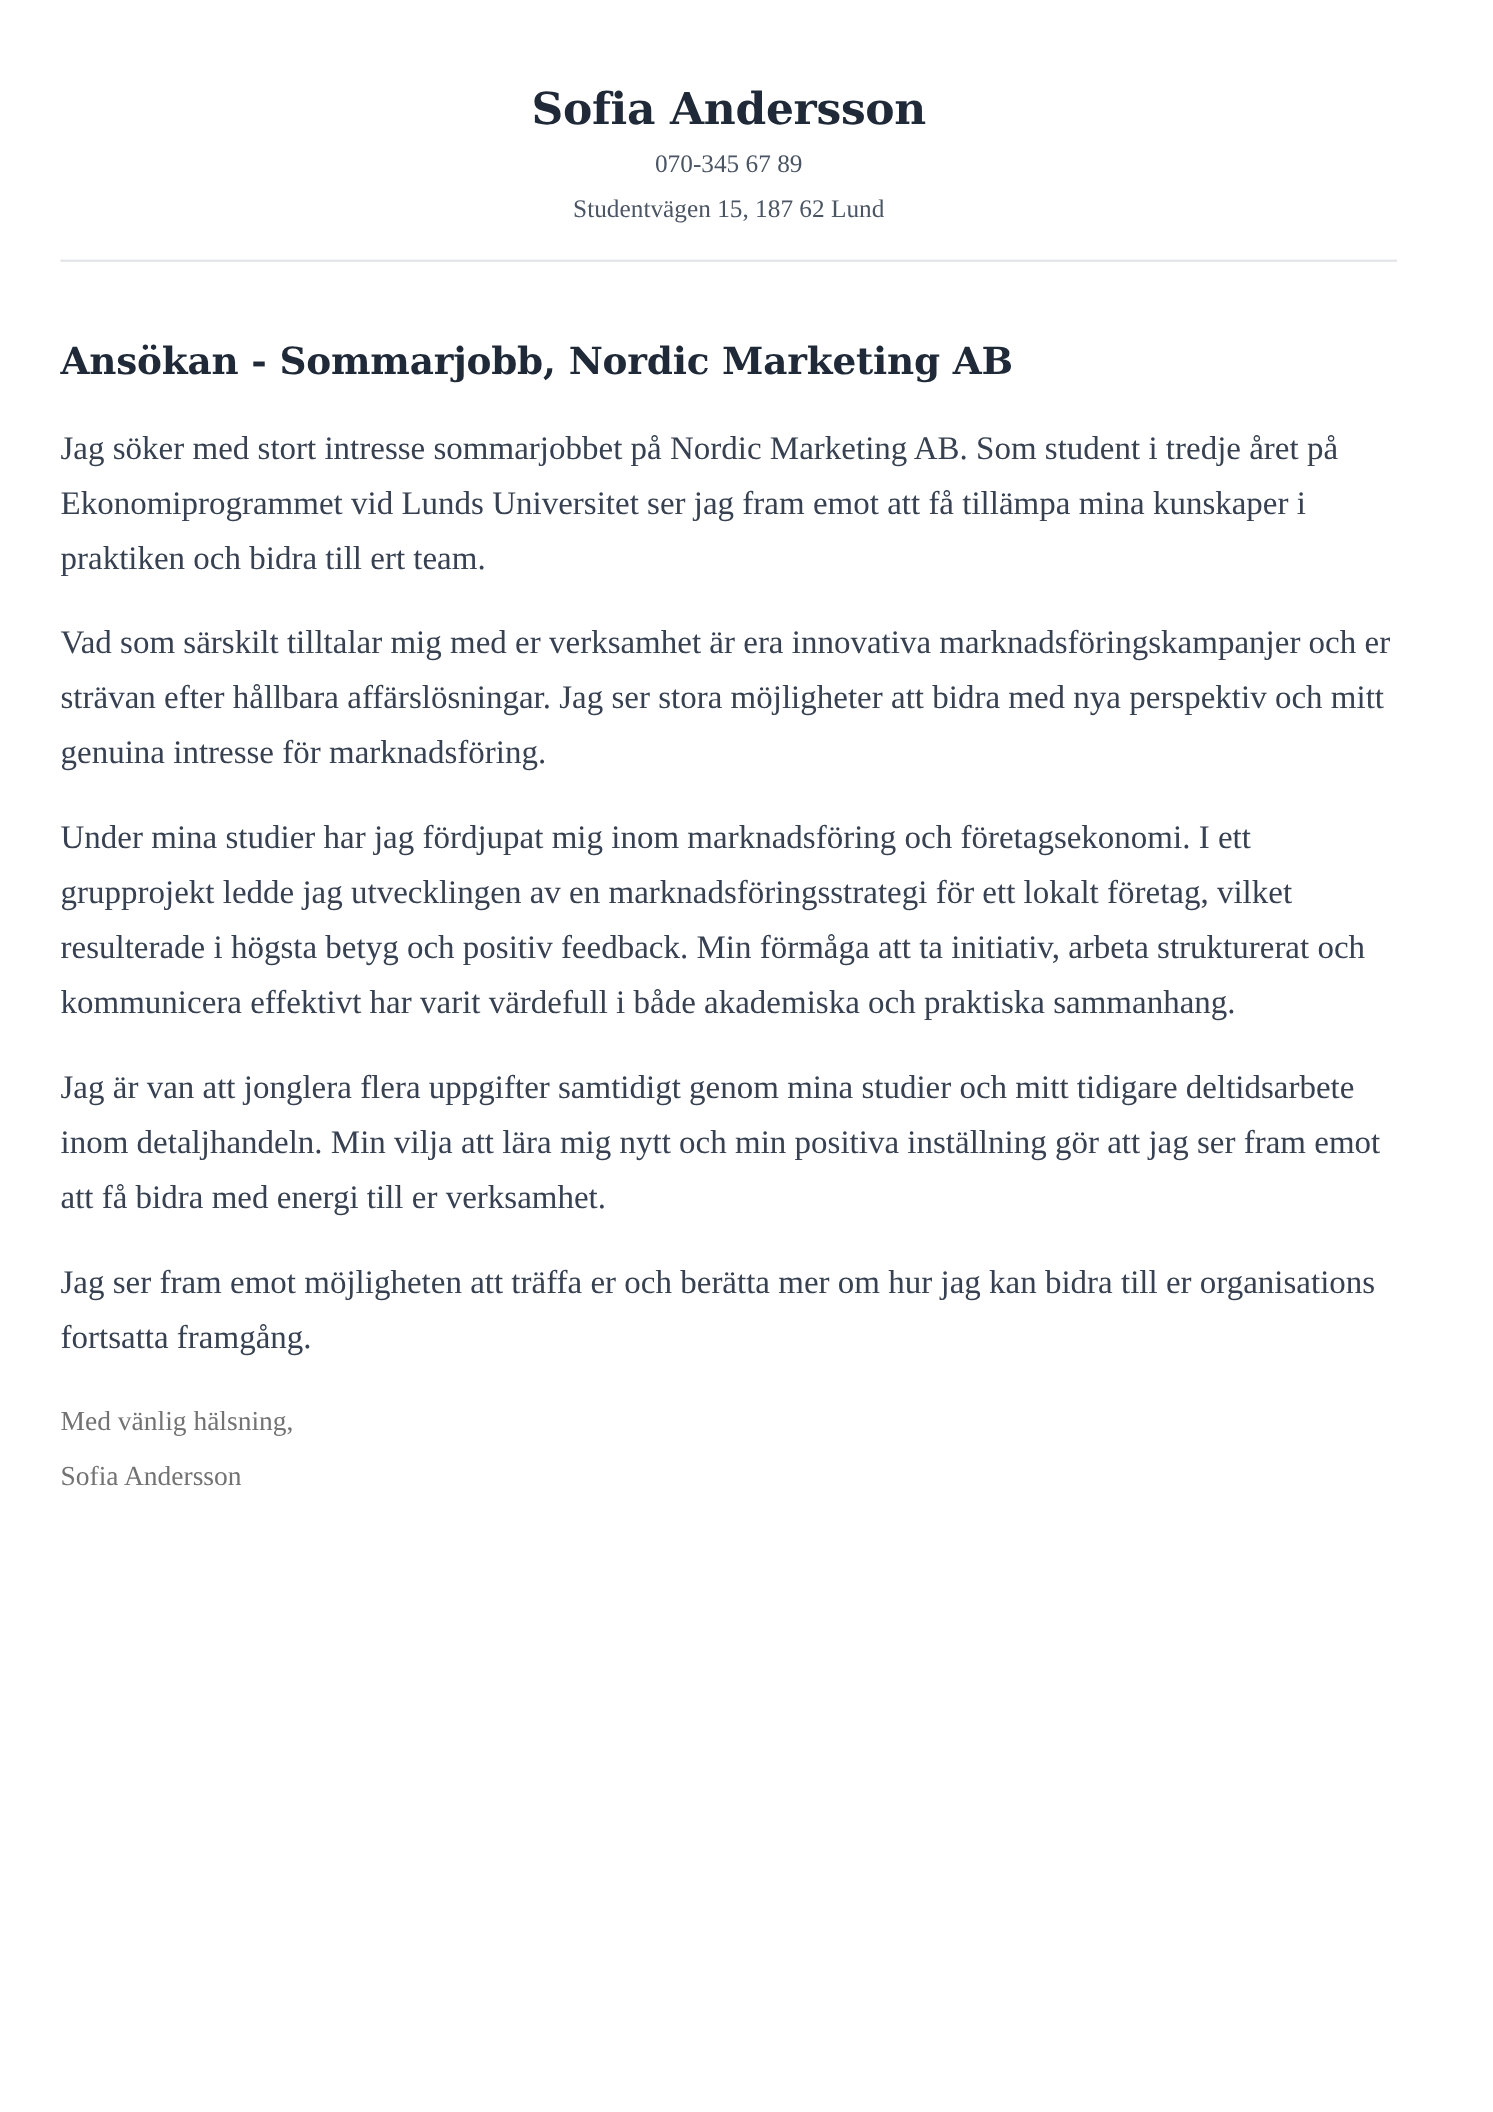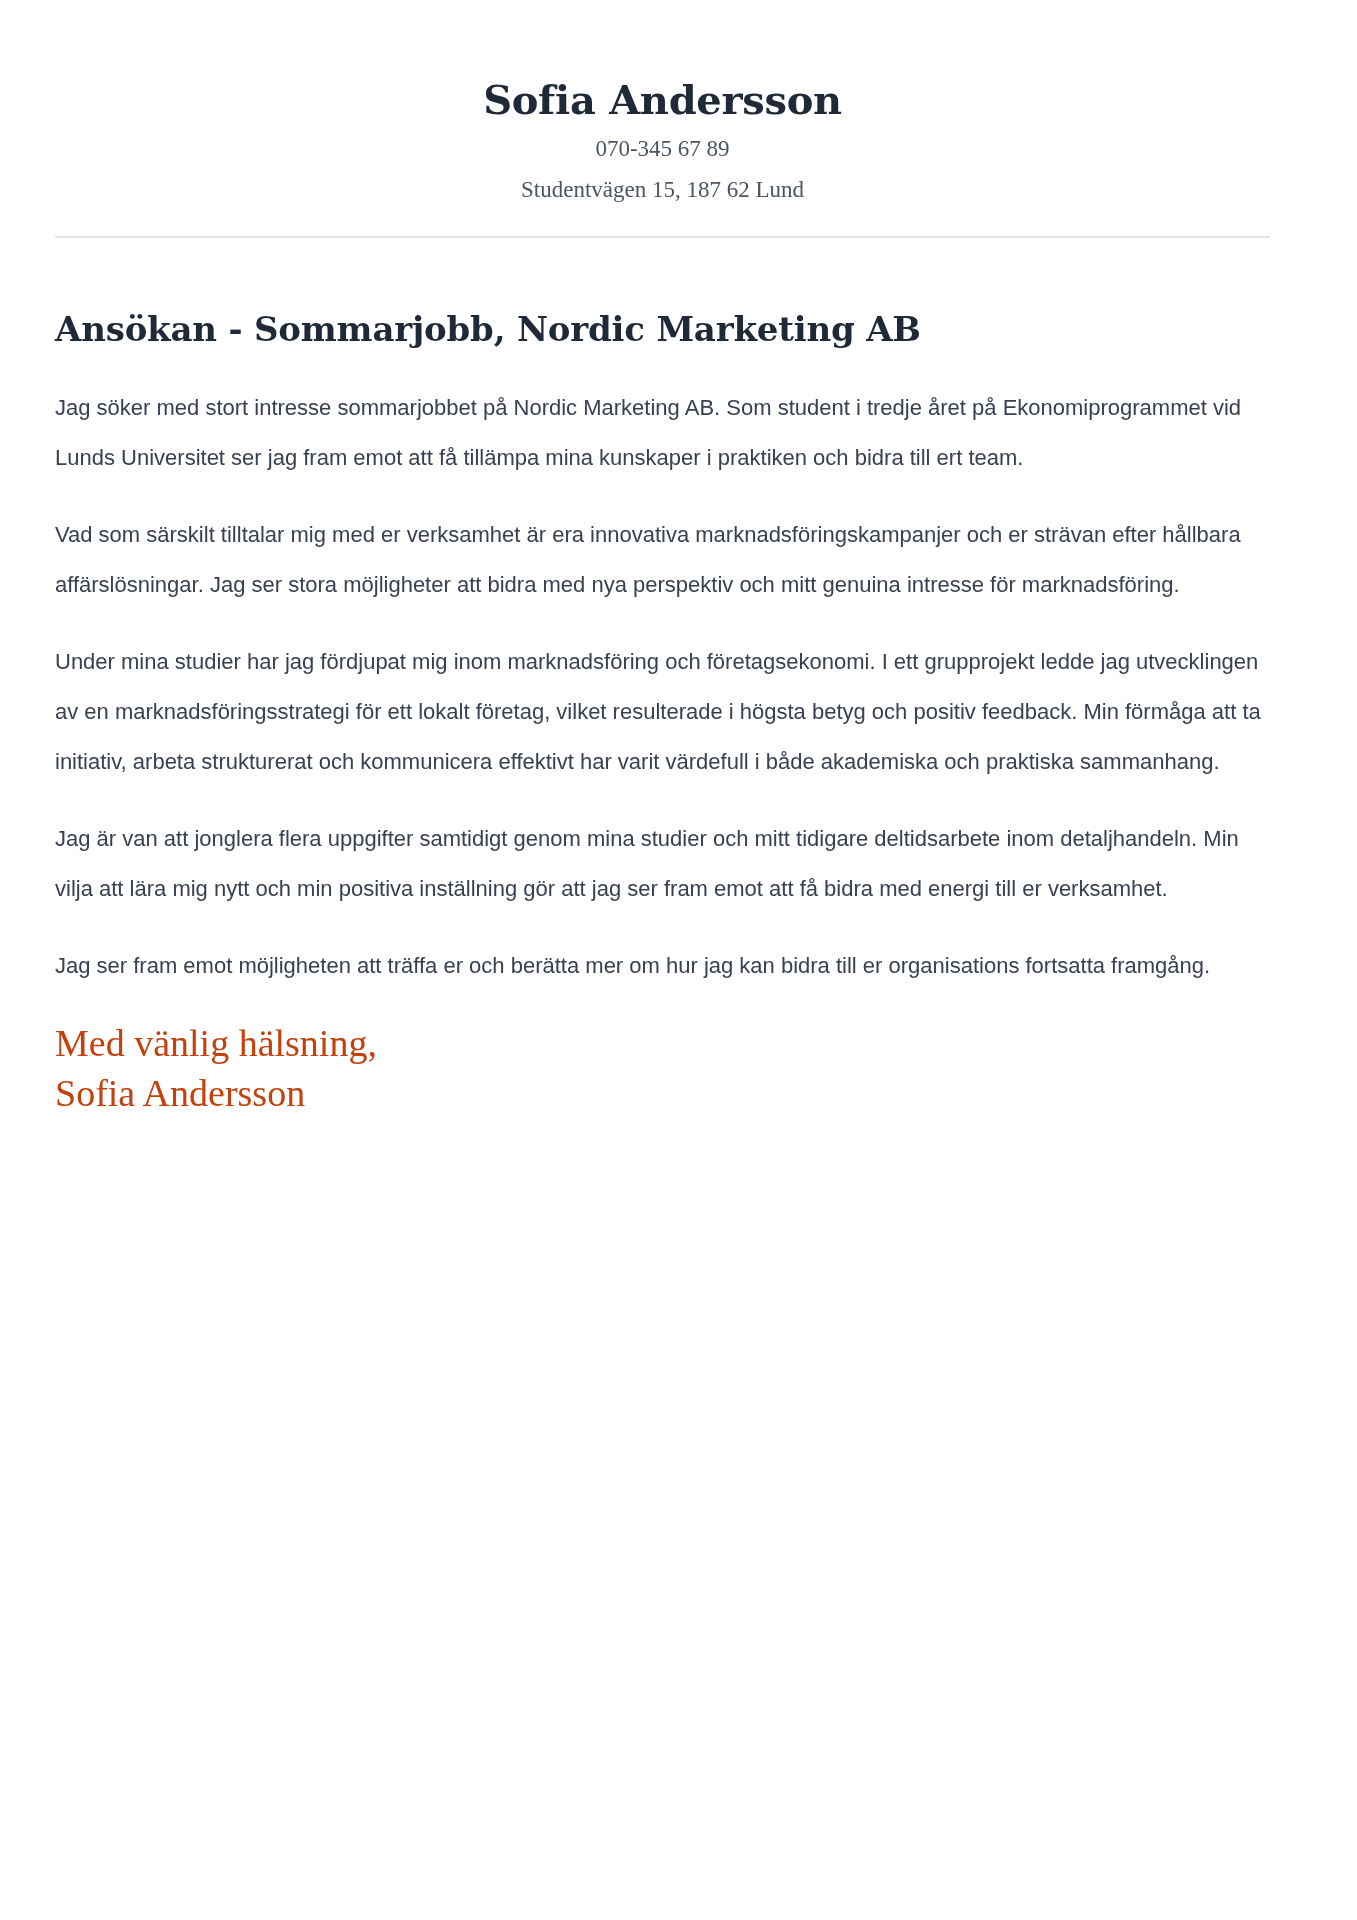--- a/index.html
+++ b/index.html
@@ -45,31 +45,31 @@
       margin: 74px 0 37px 0;
       font-family: "DejaVu Serif", "Liberation Serif", serif;
       font-weight: bold;
       font-size: 34px;
       line-height: 34px;
       color: #1f2937;
       letter-spacing: -0.2px;
     }
     .para {
       margin: 0 0 27px 0;
-      font-family: Liberation Sans, sans-serif;
-      font-size: 22px;
+      font-family: Liberation Serif, serif;
+      font-size: 30px;
       line-height: 50px;
       color: #374151;
     }
     .closing {
       margin: 0;
       font-family: "Liberation Serif", "DejaVu Serif", serif;
-      font-size: 38px;
+      font-size: 25px;
       line-height: 50px;
-      color: #c2410c;
+      color: #737373;
     }
   </style>
 </head>
 <body>
 
 <div class="page">
 
   <header class="header">
     <h1 class="name">Sofia Andersson</h1>
     <p class="contact-line">070-345 67 89</p>

